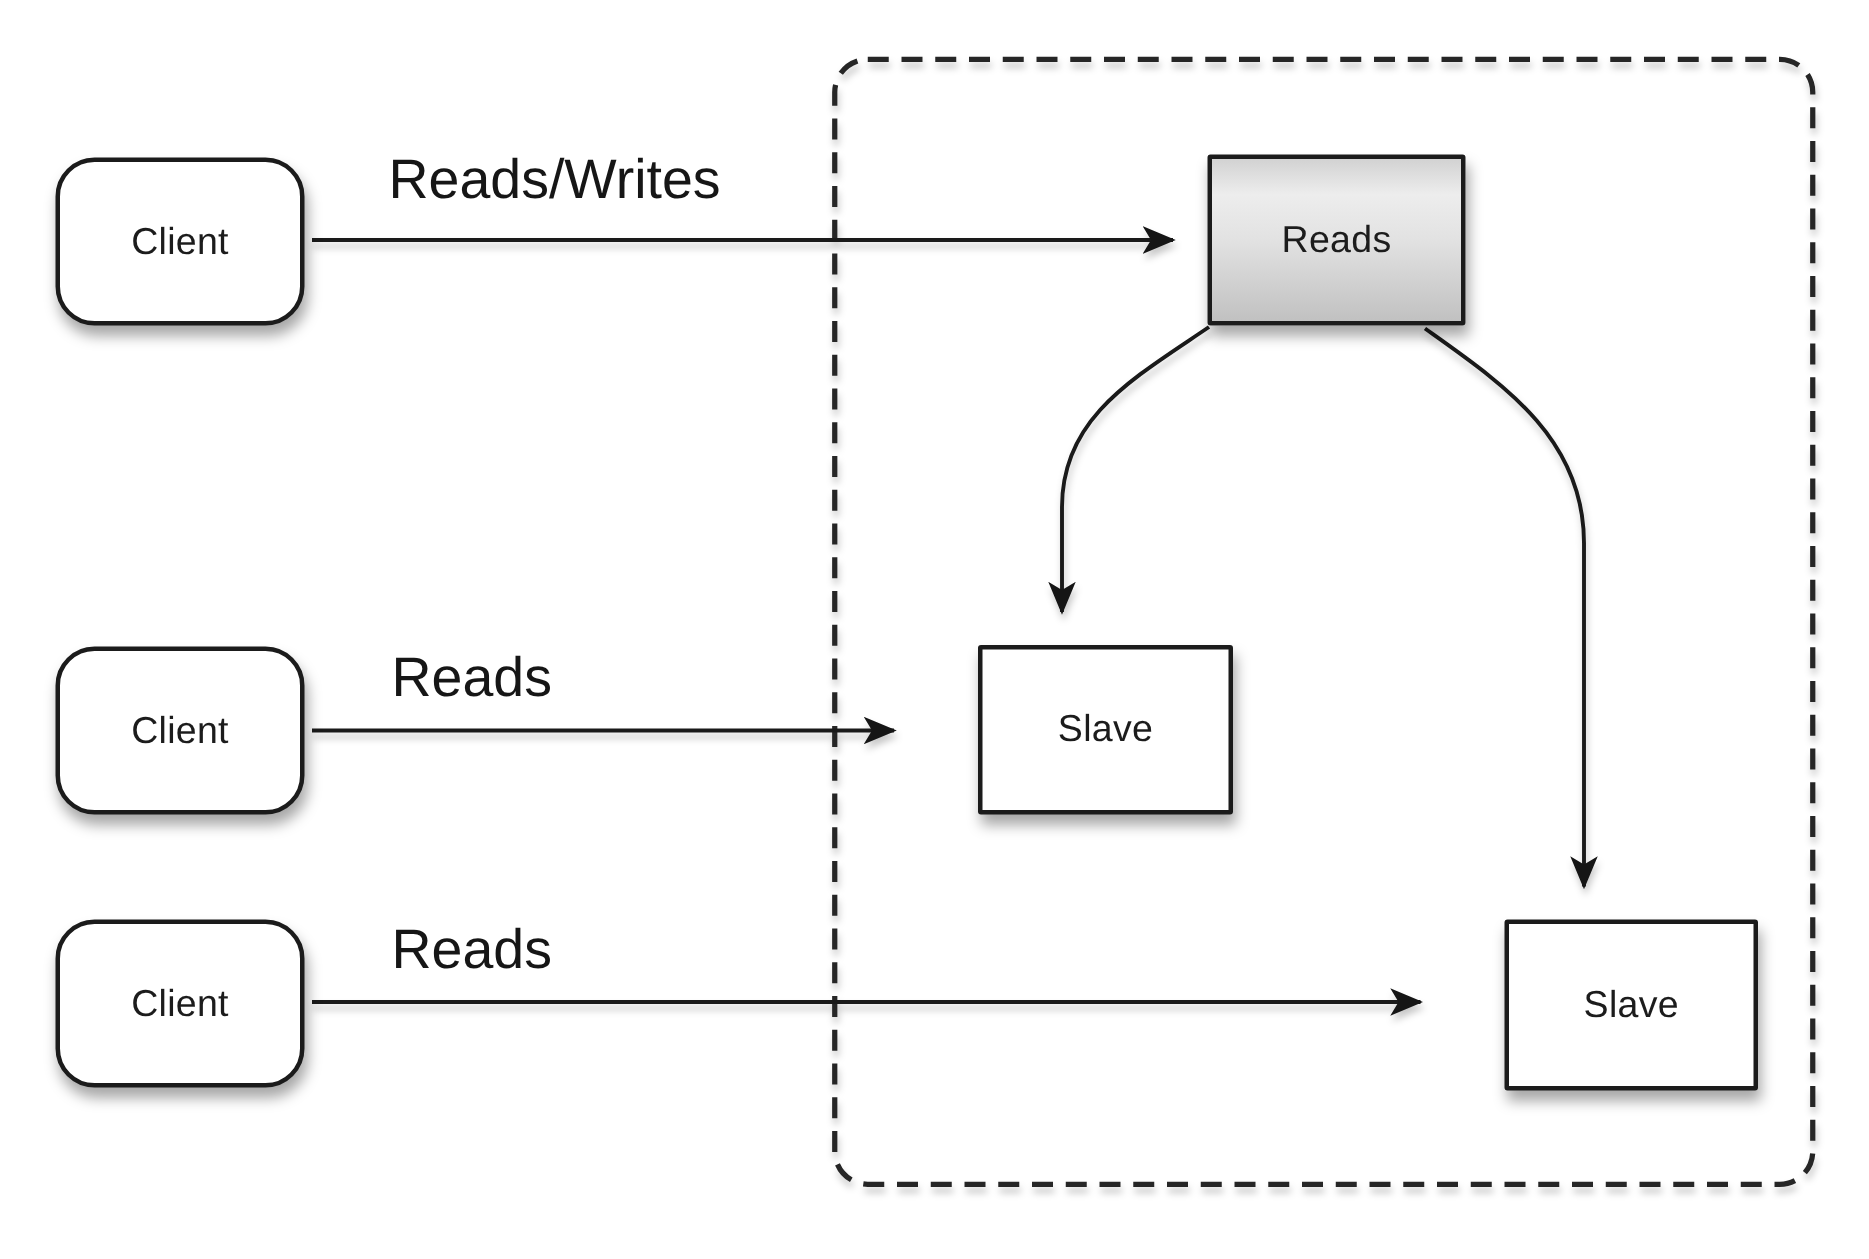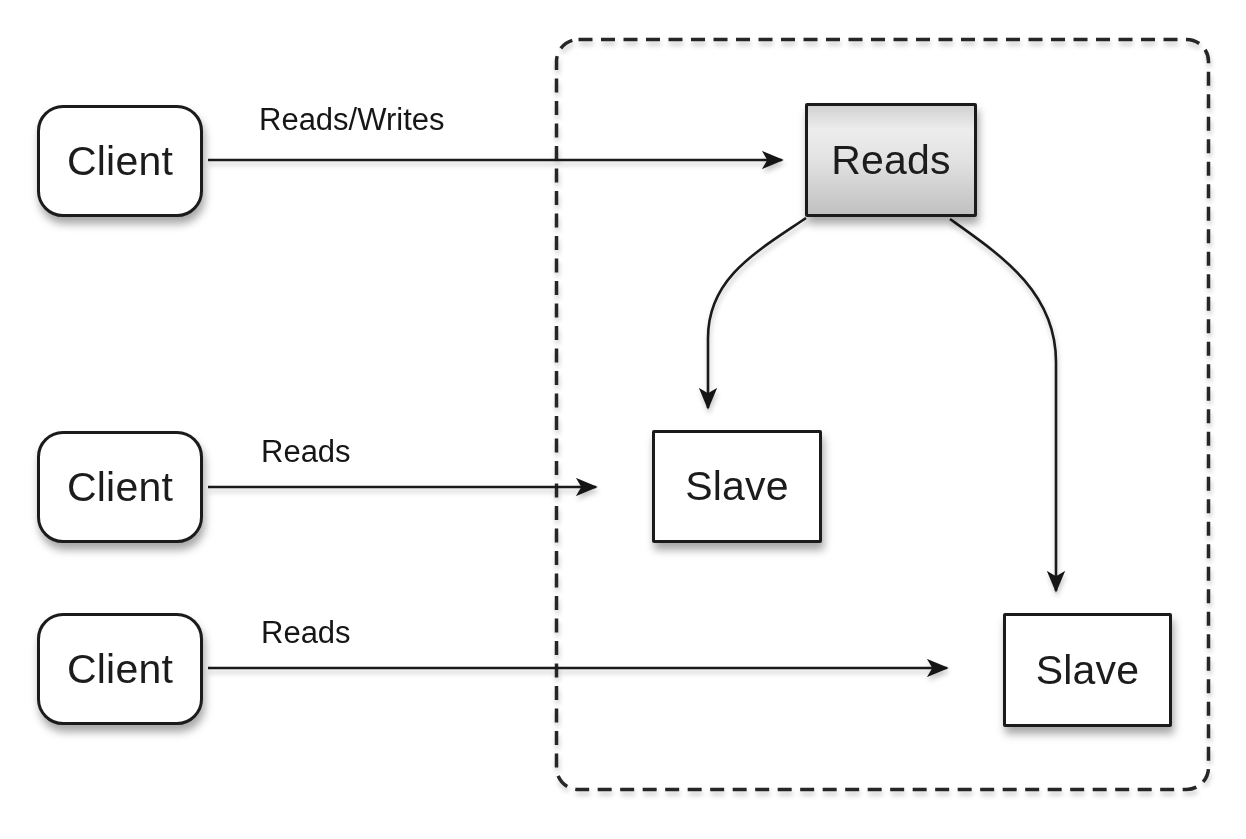--- a/index.html
+++ b/index.html
@@ -22,21 +22,21 @@
     top: 0;
     width: 1246px;
     height: 839px;
     filter: drop-shadow(1px 4px 2.5px rgba(0,0,0,0.22));
   }
   .node {
     position: absolute;
     display: flex;
     align-items: center;
     justify-content: center;
-    font-size: 41px;
+    font-size: 25px;
     letter-spacing: 0.2px;
     box-sizing: border-box;
     border: 3px solid #1b1b1b;
     background: #ffffff;
     box-shadow: 2px 7px 9px rgba(0,0,0,0.35);
   }
   .node--client {
     left: 37px;
     width: 166px;
     height: 112px;
@@ -49,21 +49,21 @@
     height: 114px;
     border-radius: 2px;
     background: linear-gradient(180deg, #d2d2d2 0%, #ededed 22%, #e2e2e2 50%, #c1c1c1 100%);
   }
   .node--slave {
     border-radius: 2px;
     margin-left: 32px;
   }
   .edge-label {
     position: absolute;
-    font-size: 31px;
+    font-size: 37px;
     line-height: 34px;
     white-space: nowrap;
     color: #161616;
   }
 </style>
 </head>
 <body>
 
 <div class="canvas">
 

